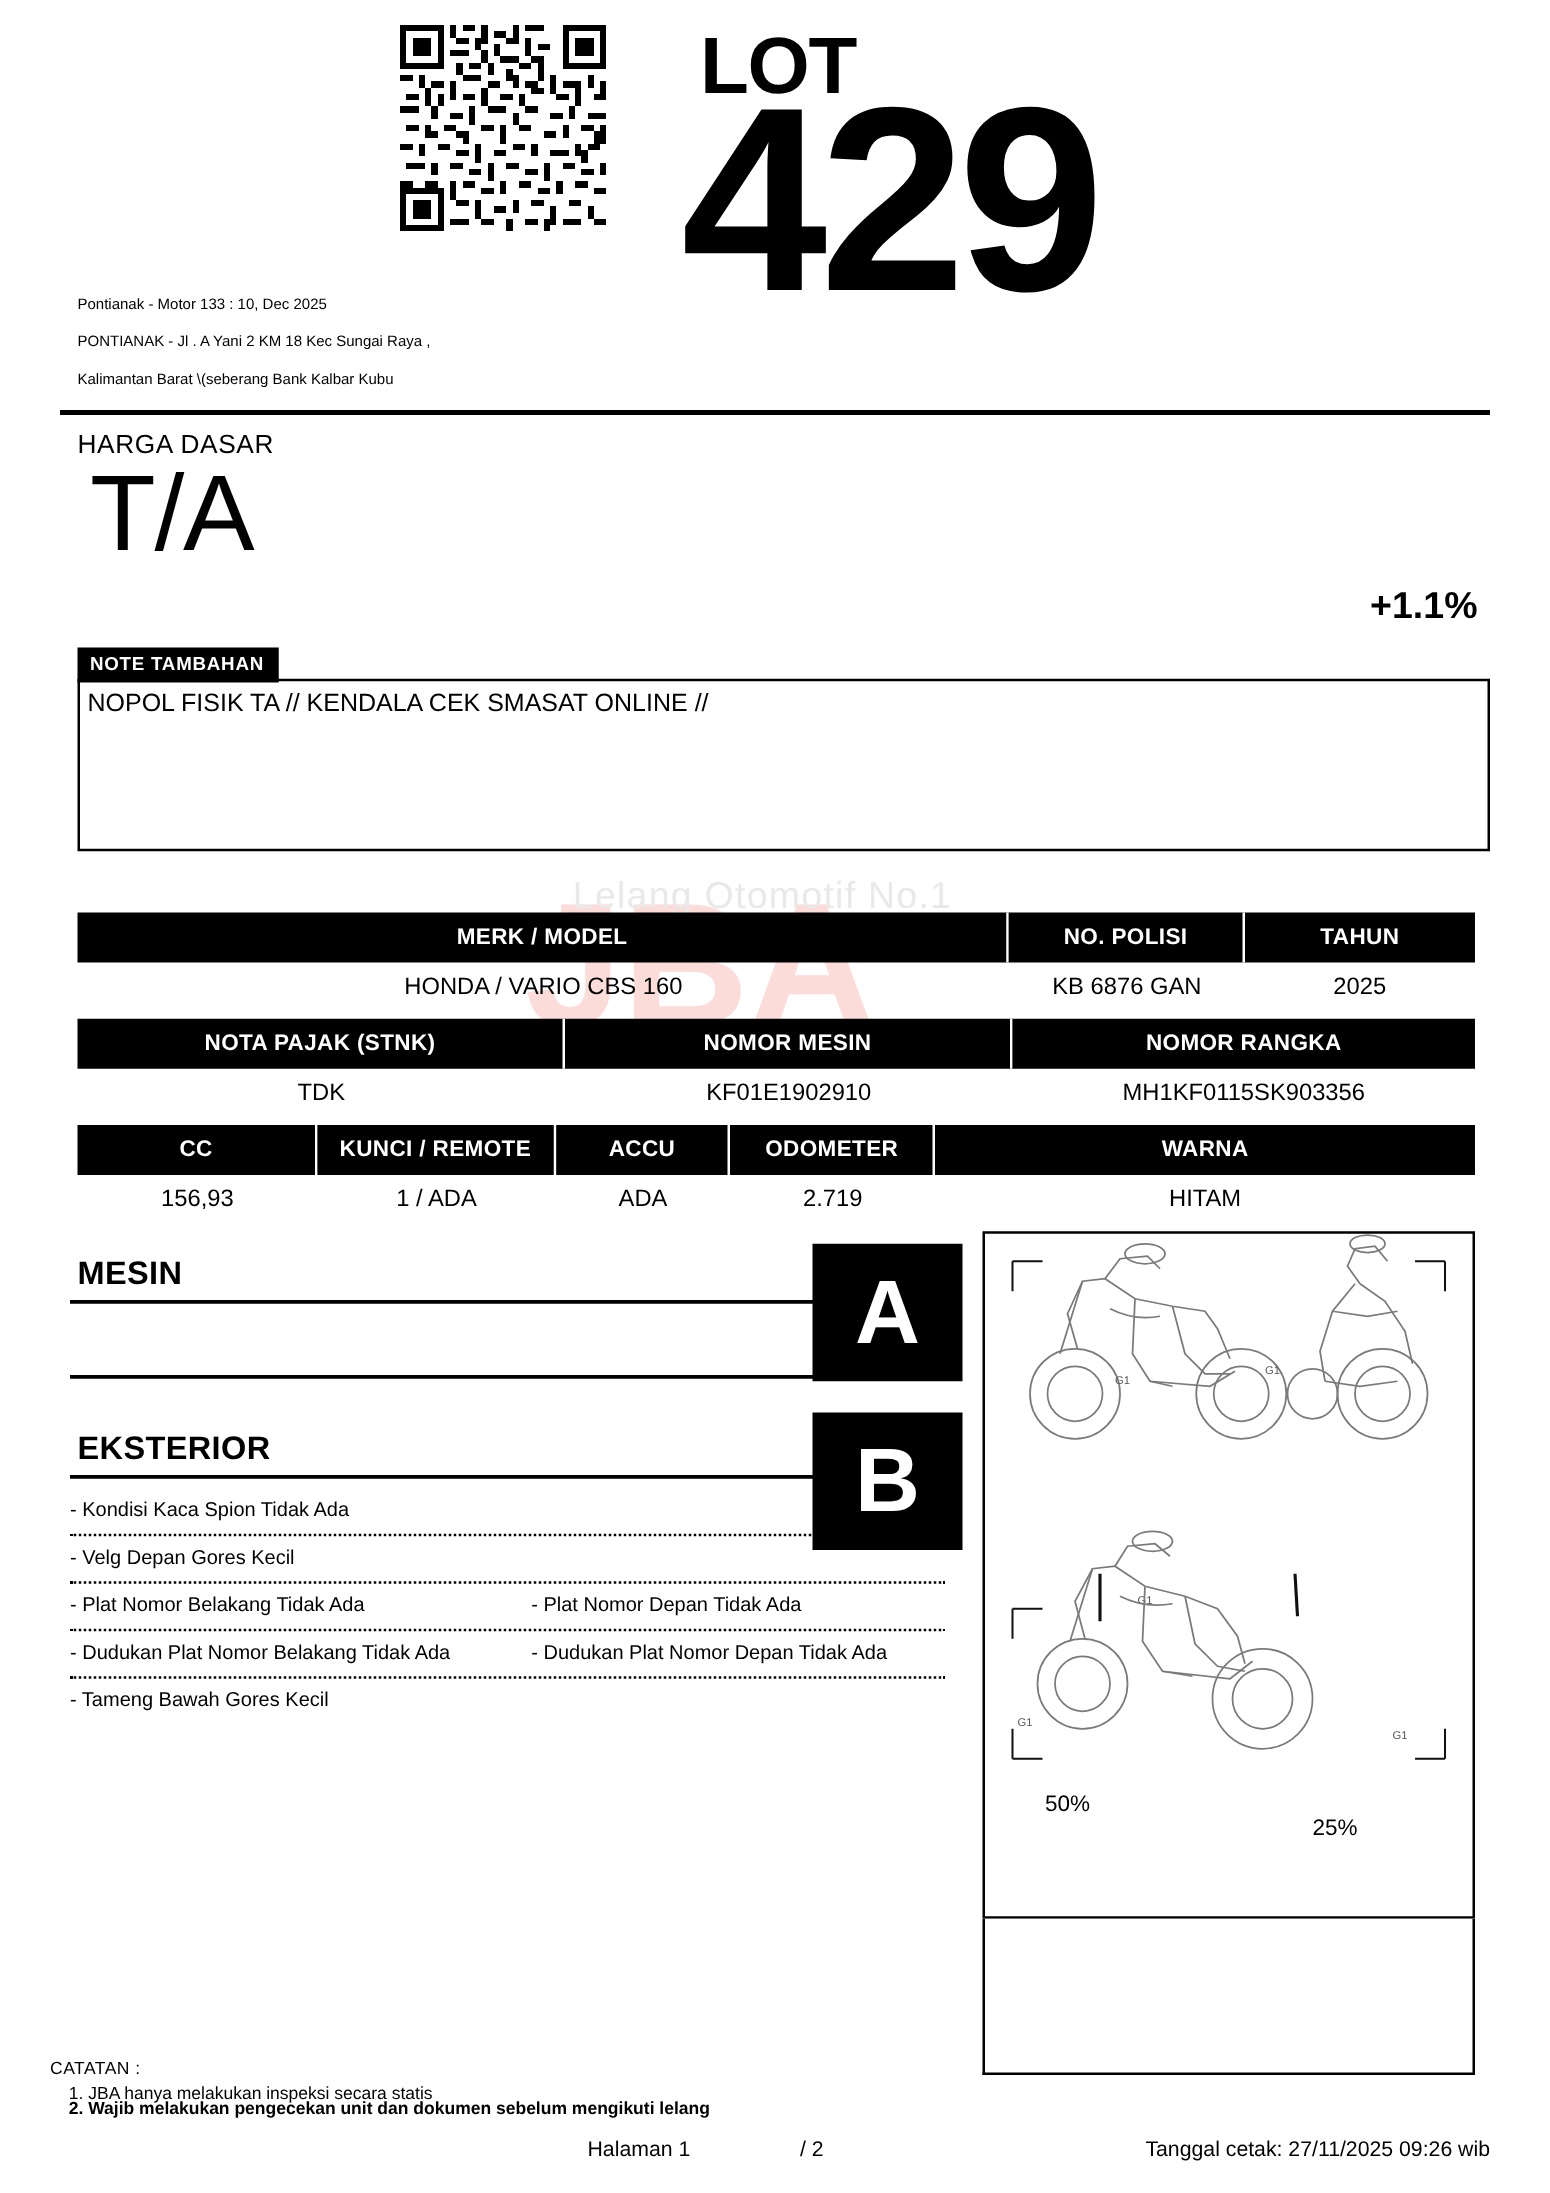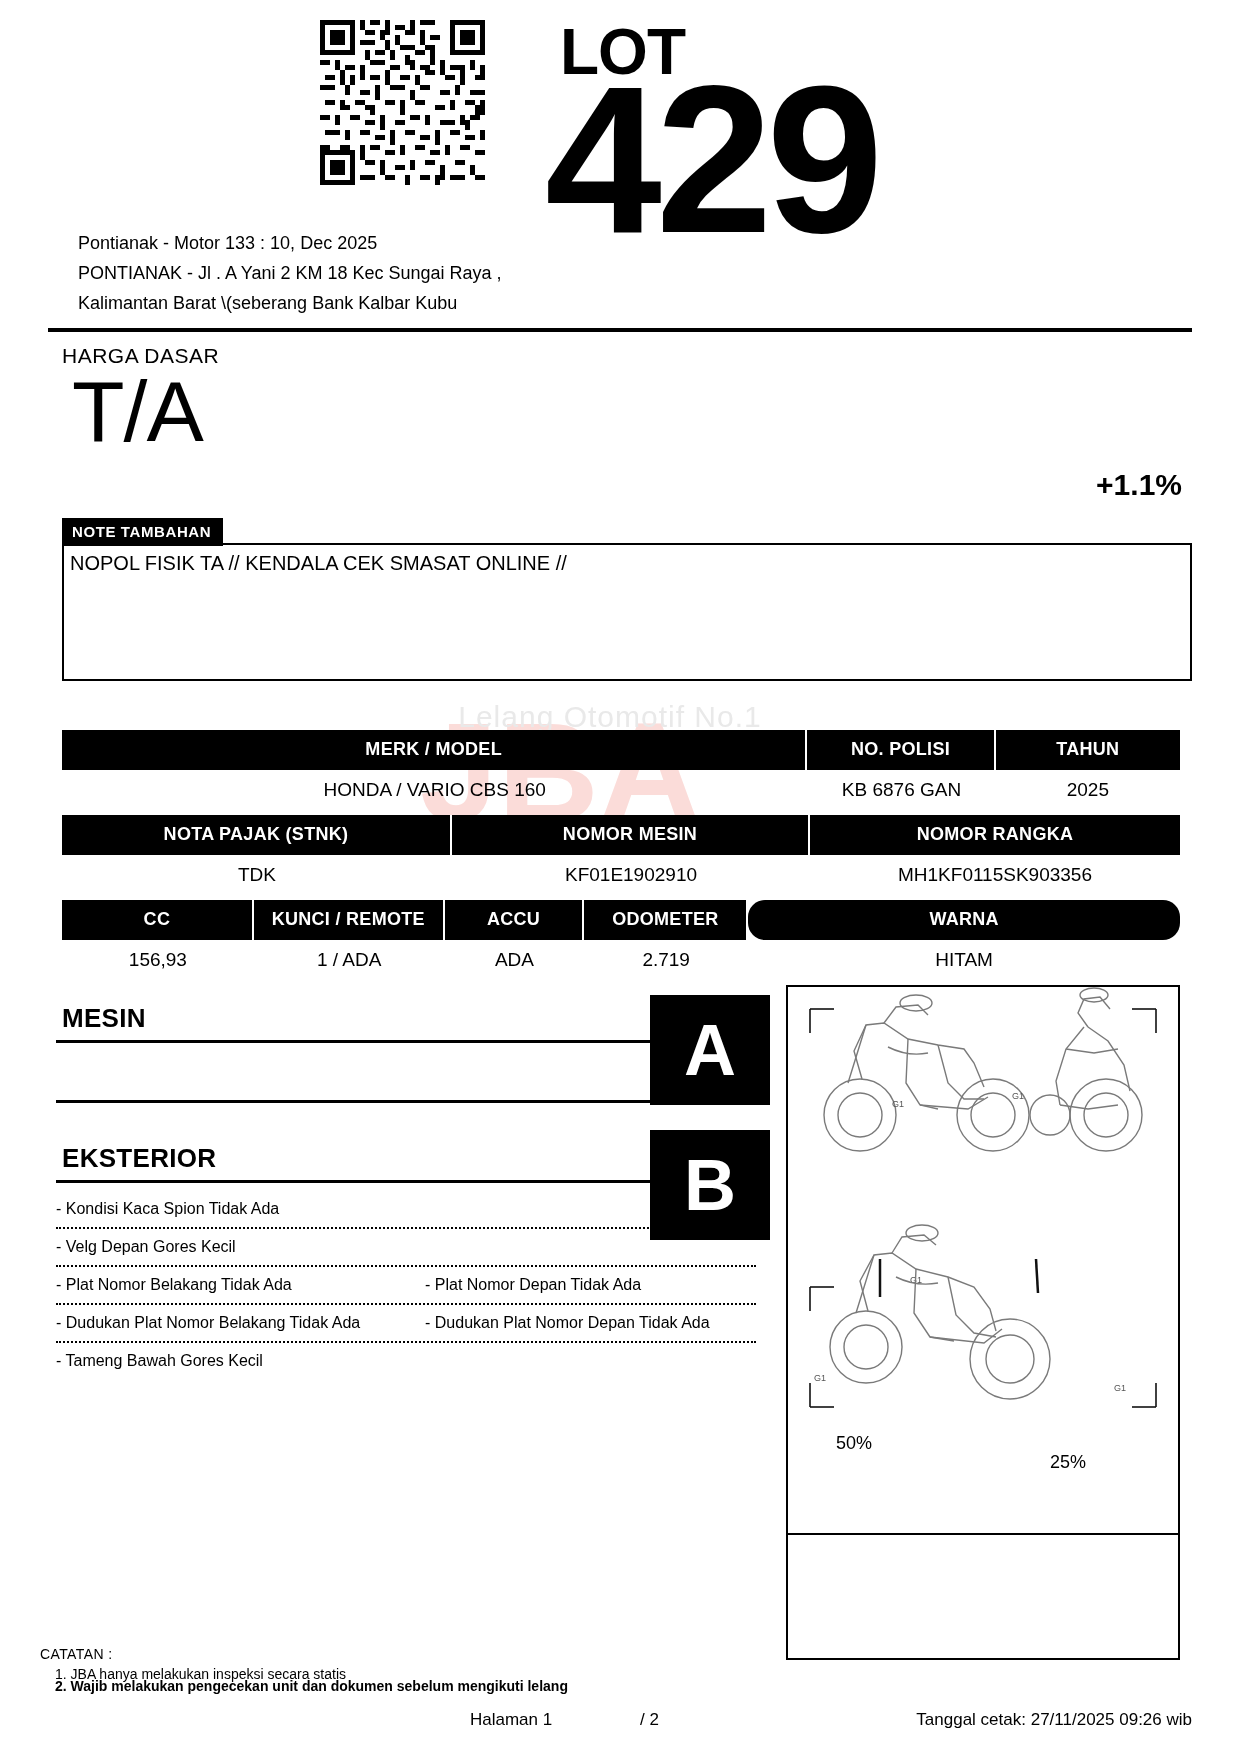--- a/index.html
+++ b/index.html
@@ -75,24 +75,23 @@
     font-weight: bold;
     letter-spacing: -6px;
     line-height: 1;
     z-index: 3;
   }
 
   .addr {
     position: absolute;
     left: 62px;
     top: 228px;
-    font-size: 18px;
+    font-size: 12px;
     line-height: 30px;
     z-index: 4;
-    margin-left: 16px;
   }
 
   .rule-thick {
     position: absolute;
     left: 48px;
     right: 48px;
     top: 328px;
     height: 4px;
     background: #000;
   }
@@ -187,21 +186,21 @@
   .c-tahun  { width: 185px; }
 
   .c-nota   { width: 390px; }
   .c-mesin  { width: 358px; }
   .c-rangka { width: 370px; }
 
   .c-cc     { width: 206px; }
   .c-kunci  { width: 205px; }
   .c-accu   { width: 150px; }
   .c-odo    { width: 176px; }
-  .c-warna  { width: 464px; border-radius: 17px; }
+  .c-warna  { width: 464px; }
 
   
   .grade {
     position: absolute;
     width: 120px;
     height: 110px;
     background: #000;
     color: #fff;
     font-size: 72px;
     font-weight: bold;

